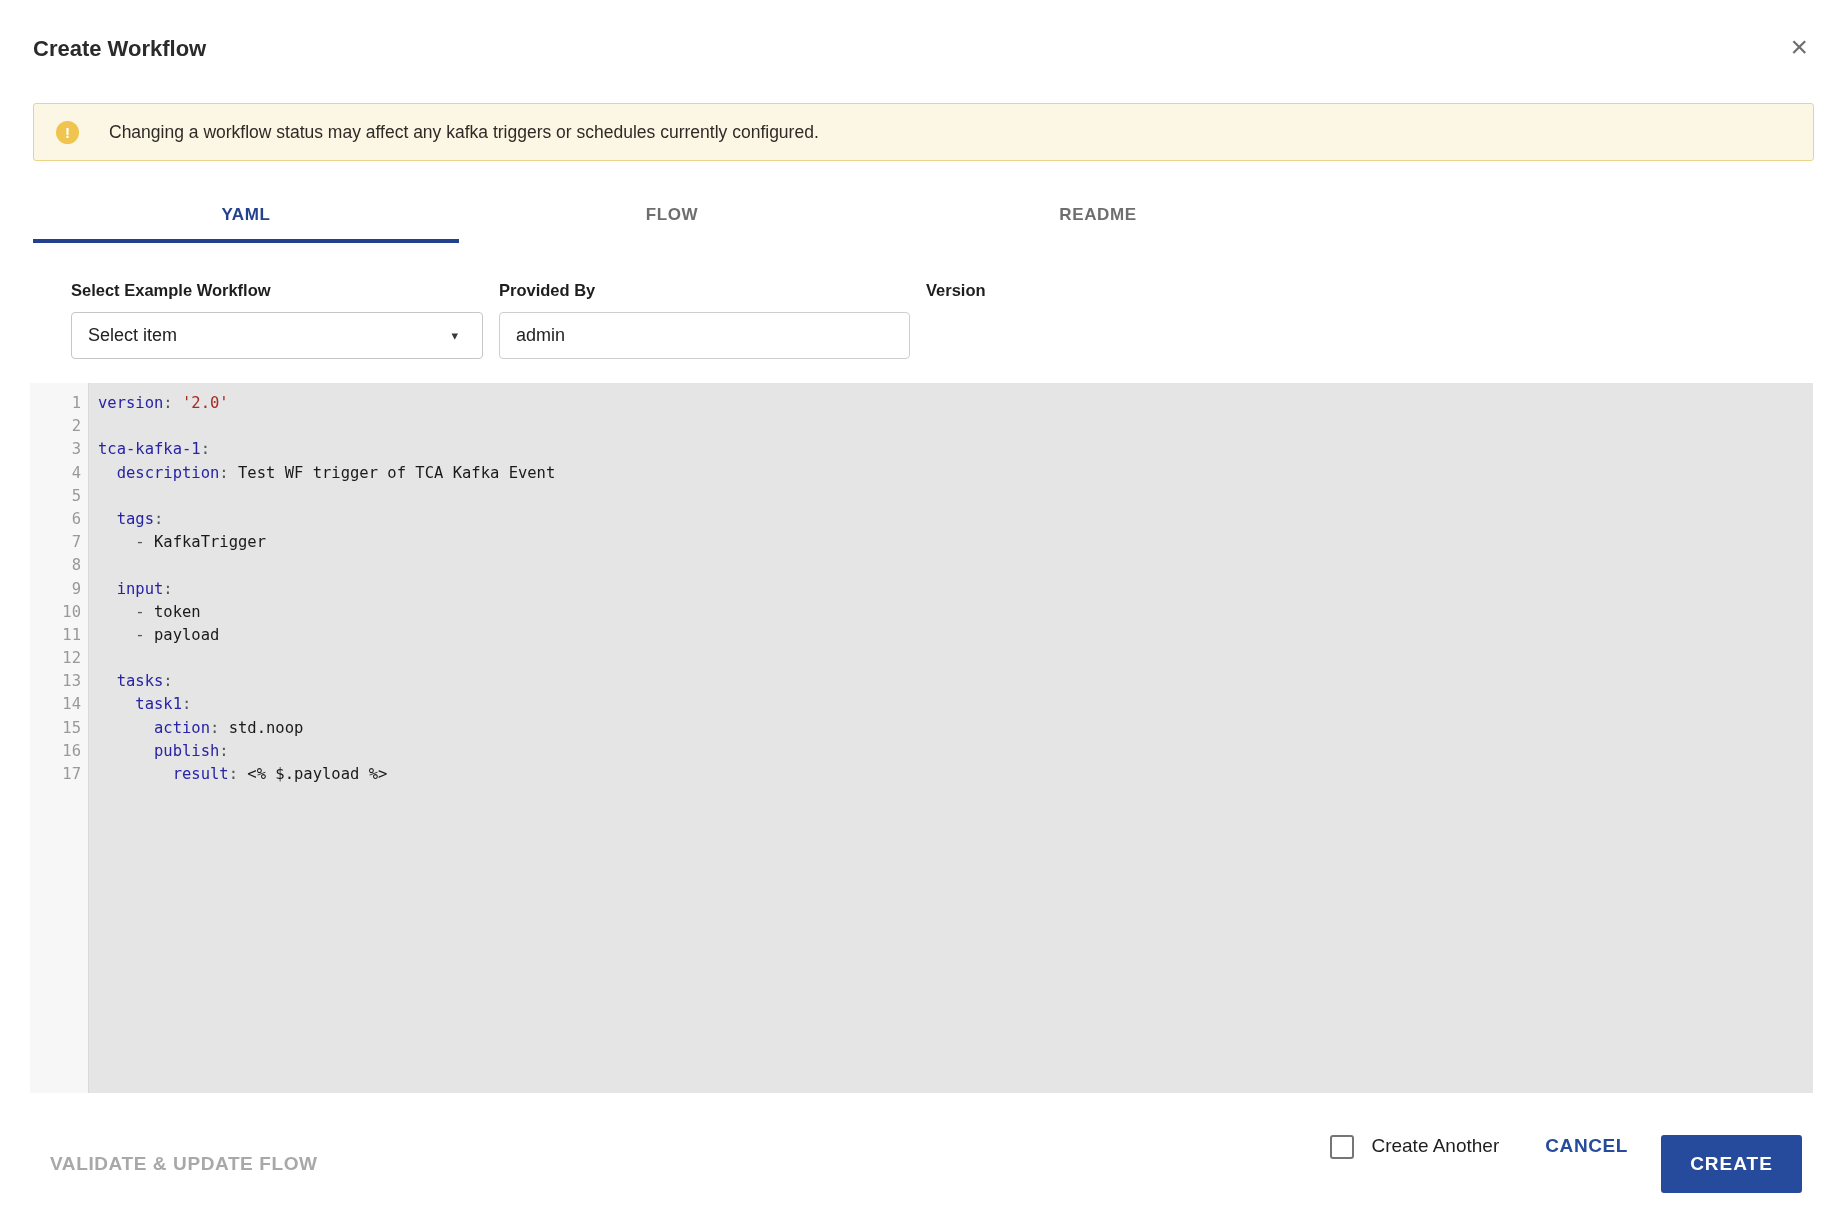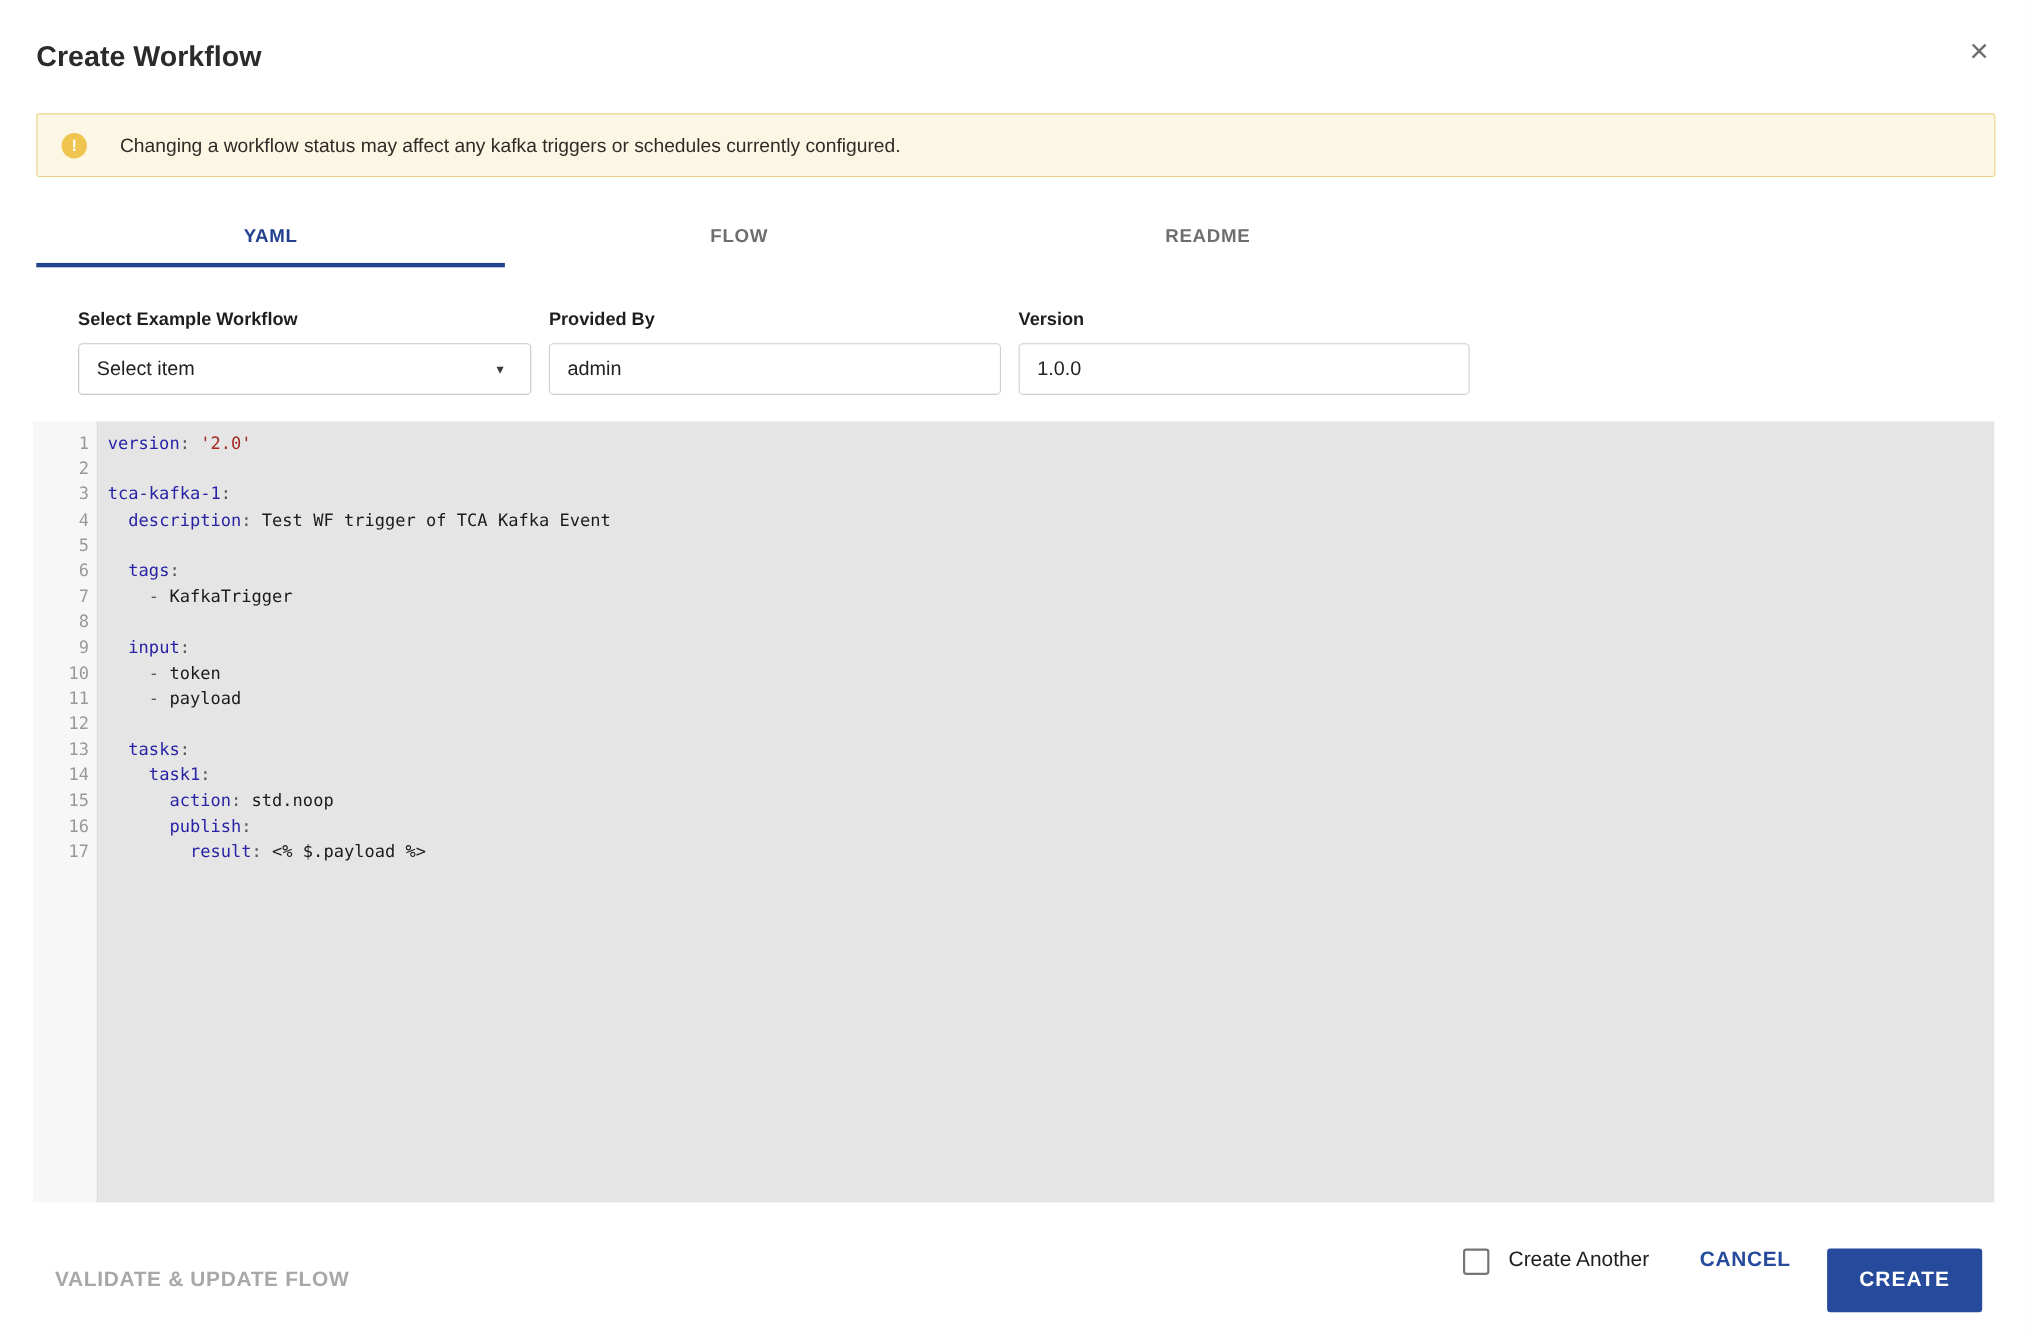--- a/index.html
+++ b/index.html
@@ -1,21 +1,21 @@
 <!DOCTYPE html>
 <html style="--accent: #274b9c; --accent_dark: #24418e; --warning_bg: #fcf6e4; --warning_border: #ecd388; --warning_icon: #efc54f; --code_key: #2823a5; --code_meta: #555555; --code_string: #a52a21; --editor_gutter_bg: #f7f7f7; --editor_bg: #f0f1f1;"><head>
 <meta charset="utf-8">
 <style>
   * { margin:0; padding:0; box-sizing:border-box; }
   html,body { width:1846px; height:1214px; background:#fff;
     font-family:"Liberation Sans", sans-serif; color:#1e1e1e; overflow:hidden; }
   .modal { position:relative; width:1846px; height:1214px; background:#fff; }
 
   
-  .modal-title { position:absolute; left:33px; top:36px; font-size:26px; font-weight:bold; color:#2b2b2b; }
+  .modal-title { position:absolute; left:33px; top:36px; font-size:22px; font-weight:bold; color:#2b2b2b; }
   .close-btn { position:absolute; right:38px; top:32px; font-size:30px; line-height:30px;
     color:#6e6e6e; cursor:pointer; font-weight:normal; }
 
   
   .banner { position:absolute; left:33px; top:103px; width:1781px; height:58px;
     background:var(--warning_bg,#fcf6e4); border:1px solid var(--warning_border,#ecd388);
     border-radius:3px; display:flex; align-items:center; padding:0 20px 0 22px; }
   .banner-icon { width:23px; height:23px; min-width:23px; border-radius:50%;
     background:var(--warning_icon,#efc54f); color:#fff; font-weight:bold; font-size:15px;
     display:flex; align-items:center; justify-content:center; margin-right:30px; }
@@ -94,21 +94,20 @@
         <span>Select item</span>
         <span class="caret">▾</span>
       </div>
     </div>
     <div class="field">
       <div class="field-label">Provided By</div>
       <input class="control" type="text" value="admin" style="">
     </div>
     <div class="field">
       <div class="field-label">Version</div>
-      <input class="control version" type="text" value="1.0.0" style="">
     </div>
   </div>
 
   <div class="editor">
     <div class="gutter">
         <div class="ln">1</div>
         <div class="ln">2</div>
         <div class="ln">3</div>
         <div class="ln">4</div>
         <div class="ln">5</div>

